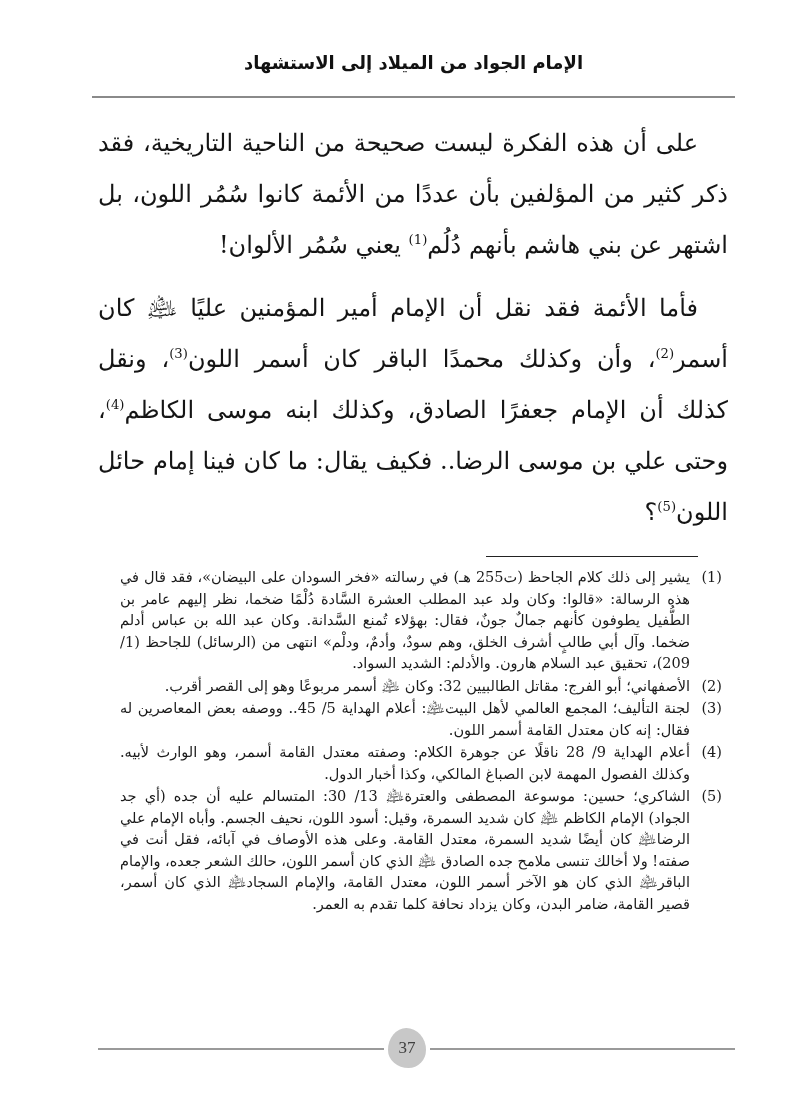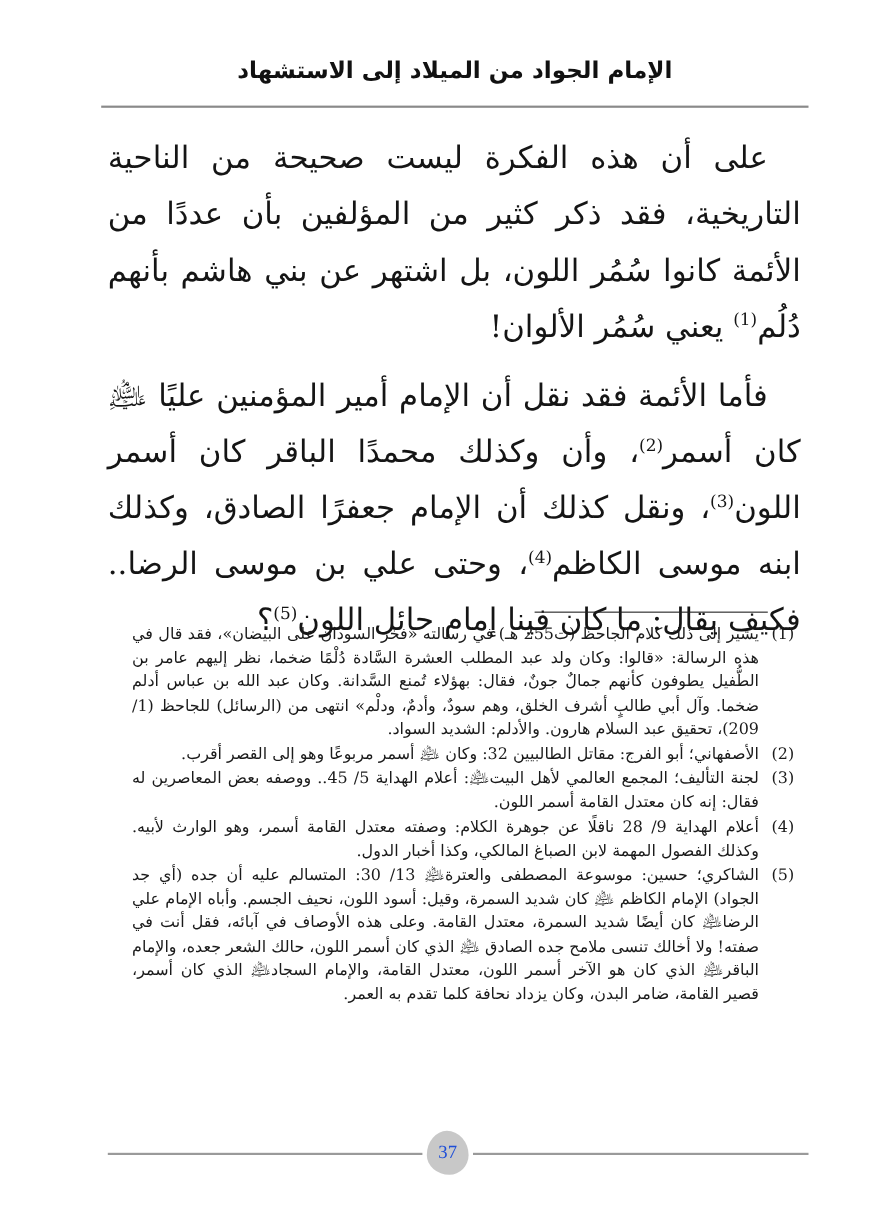--- a/index.html
+++ b/index.html
@@ -3,31 +3,31 @@
   <meta charset="utf-8">
   <style>
     html, body { margin: 0; padding: 0; background: #ffffff; }
     body {
       width: 800px; height: 1100px; position: relative; overflow: hidden;
       font-family: "DejaVu Serif", "Liberation Serif", serif; color: #1a1a1a;
     }
     .running-header {
       position: absolute; left: 92px; width: 643px; top: 52px;
       text-align: center; direction: rtl;
-      font-family: "DejaVu Sans", sans-serif; font-weight: bold; font-size: 21px;
+      font-family: "DejaVu Sans", sans-serif; font-weight: bold; font-size: 18px;
       color: #111;
     }
     .header-rule {
       position: absolute; left: 92px; width: 643px; top: 96px; height: 0;
       border-top: 2px solid #8a8a8a;
     }
     .body-text {
       position: absolute; left: 98px; width: 630px; top: 118px;
       direction: rtl; text-align: justify; text-align-last: right;
-      font-family: "DejaVu Serif", serif; font-size: 28px; line-height: 51px;
+      font-family: "DejaVu Serif", serif; font-size: 24px; line-height: 51px;
       color: #151515;
     }
     .body-text p { margin: 0; text-indent: 30px; }
     .body-text p + p { margin-top: 12px; }
     .body-text sup, .footnotes sup { font-size: 0.55em; line-height: 0; vertical-align: super; }
     .fn-separator {
       position: absolute; left: 486px; width: 212px; top: 556px; height: 0;
       border-top: 1.5px solid #222;
     }
     .footnotes {
@@ -43,21 +43,21 @@
       border-top: 2px solid #9a9a9a;
     }
     .footer-rule-left {
       position: absolute; left: 98px; width: 286px; top: 1048px; height: 0;
       border-top: 2px solid #9a9a9a;
     }
     .page-number {
       position: absolute; left: 388px; top: 1028px; width: 38px; height: 40px;
       background: #c8c8c8; border-radius: 48% 52% 46% 54% / 55% 55% 45% 45%;
       display: flex; align-items: center; justify-content: center;
-      font-family: "Liberation Serif", serif; font-size: 17px; color: #1d4ed8;
+      font-family: "Liberation Serif", serif; font-size: 17px; color: #404040;
     }
   </style>
 </head>
 <body>
 
 <div class="running-header">الإمام الجواد من الميلاد إلى الاستشهاد</div>
 <div class="header-rule"></div>
 
 <div class="body-text">
   <p><span>على أن هذه الفكرة ليست صحيحة من الناحية التاريخية، فقد ذكر كثير من المؤلفين بأن عددًا من الأئمة كانوا سُمُر اللون، بل اشتهر عن بني هاشم بأنهم دُلُم</span><sup>(1)</sup><span> يعني سُمُر الألوان!</span></p>

